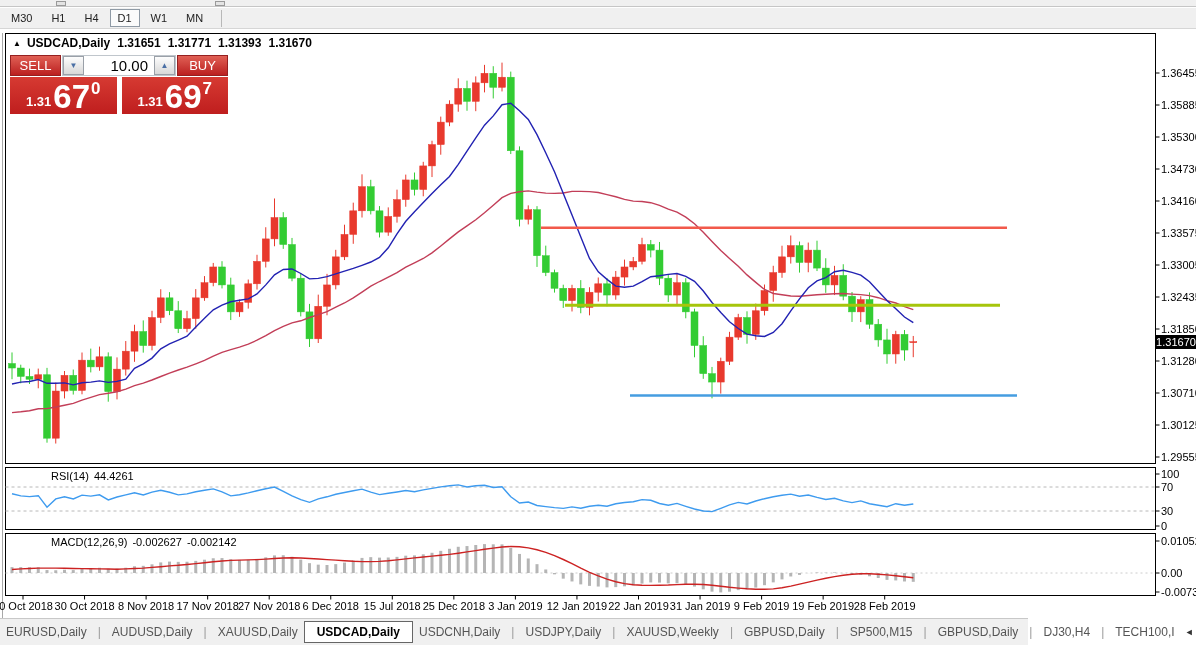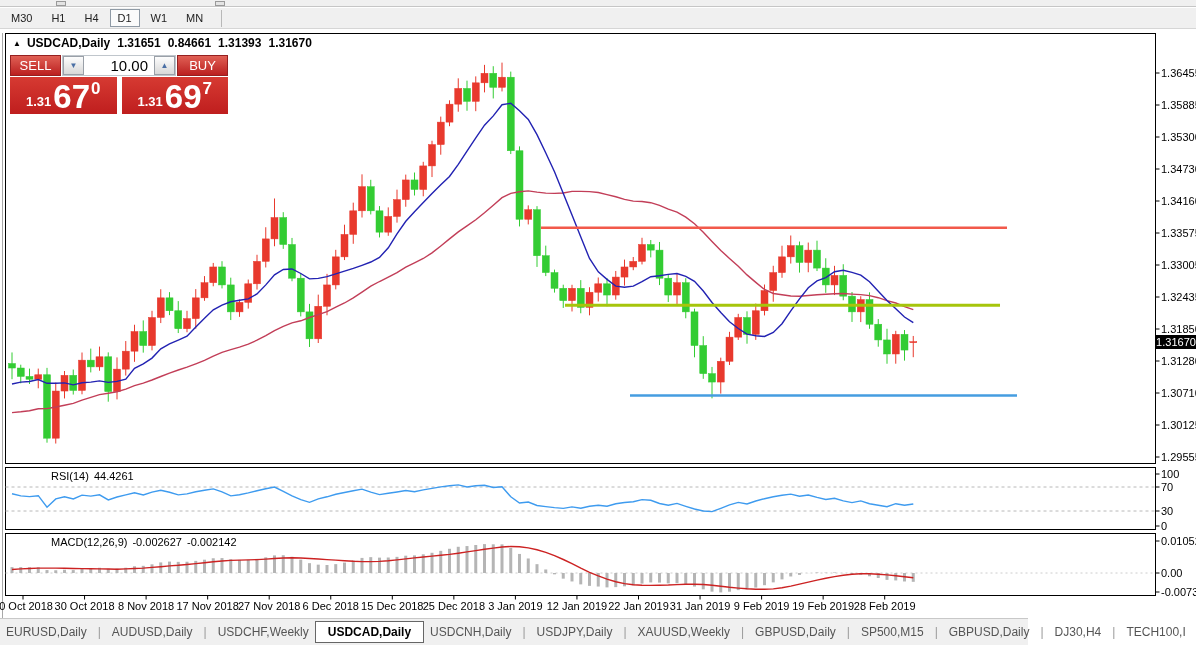--- a/index.html
+++ b/index.html
@@ -92,21 +92,21 @@
     <div class="frame-left"></div>
 
     <div class="pane-bg" id="pane-main" style="top:3px;width:1151px;height:431px;"></div>
     <div class="pane-bg" id="pane-rsi" style="top:437px;width:1151px;height:63px;"></div>
     <div class="pane-bg" id="pane-macd" style="top:503px;width:1151px;height:63px;"></div>
 
     <div class="chart-title">
       <span class="marker">▲</span>
       <span>USDCAD,Daily</span>
       <span class="val">1.31651</span>
-      <span class="val">0.84661</span>
+      <span class="val">1.31771</span>
       <span class="val">1.31393</span>
       <span class="val">1.31670</span>
     </div>
 
     <div class="trade">
       <div class="trade-row1">
         <div class="btn-trade">SELL</div>
         <div class="spinbox">
           <div class="spin">▼</div>
           <input class="vol" value="10.00" style="">
@@ -517,39 +517,39 @@
       <div class="axis-label" style="top: 526px;">0</div>
       <div class="axis-label" style="top: 541px;">0.010525</div>
       <div class="axis-label" style="top: 573px;">0.00</div>
       <div class="axis-label" style="top: 592px;">-0.0073</div>
       <div class="date-label" style="left: 23px;">20 Oct 2018</div>
       <div class="date-label" style="left: 84.55px;">30 Oct 2018</div>
       <div class="date-label" style="left: 146.1px;">8 Nov 2018</div>
       <div class="date-label" style="left: 207.65px;">17 Nov 2018</div>
       <div class="date-label" style="left: 269.2px;">27 Nov 2018</div>
       <div class="date-label" style="left: 330.75px;">6 Dec 2018</div>
-      <div class="date-label" style="left: 392.3px;">15 Dec 2018</div>
+      <div class="date-label" style="left: 392.3px;">15 Jul 2018</div>
       <div class="date-label" style="left: 453.85px;">25 Dec 2018</div>
       <div class="date-label" style="left: 515.4px;">3 Jan 2019</div>
       <div class="date-label" style="left: 576.95px;">12 Jan 2019</div>
       <div class="date-label" style="left: 638.5px;">22 Jan 2019</div>
       <div class="date-label" style="left: 700.05px;">31 Jan 2019</div>
       <div class="date-label" style="left: 761.6px;">9 Feb 2019</div>
       <div class="date-label" style="left: 823.15px;">19 Feb 2019</div>
       <div class="date-label" style="left: 884.7px;">28 Feb 2019</div>
     </div>
 
   <div class="tabs">
     <div class="first-gap"></div>
     <span id="tabs-holder" style="display:flex;align-items:center;">
         <span class="tab">EURUSD,Daily</span>
         <span class="tabsep">|</span>
         <span class="tab">AUDUSD,Daily</span>
         <span class="tabsep">|</span>
-        <span class="tab">USDCHF,Weekly</span>
+        <span class="tab">XAUUSD,Daily</span>
         <span class="tab active">USDCAD,Daily</span>
         <span class="tab">USDCNH,Daily</span>
         <span class="tabsep">|</span>
         <span class="tab">USDJPY,Daily</span>
         <span class="tabsep">|</span>
         <span class="tab">XAUUSD,Weekly</span>
         <span class="tabsep">|</span>
         <span class="tab">GBPUSD,Daily</span>
         <span class="tabsep">|</span>
         <span class="tab">SP500,M15</span>

